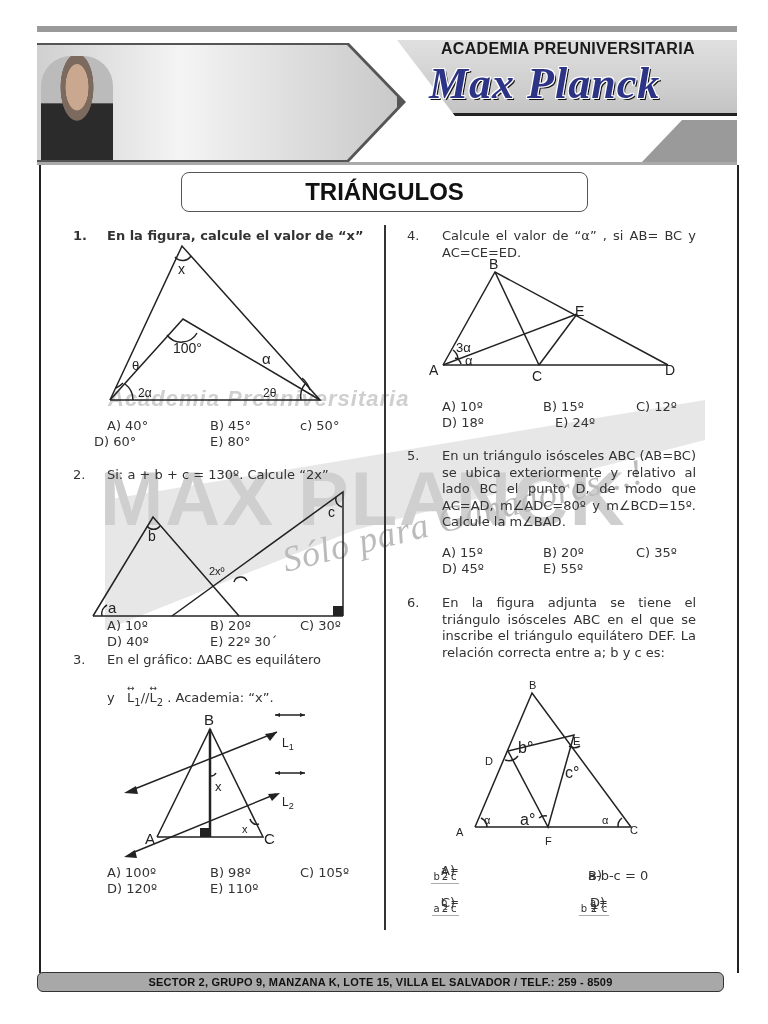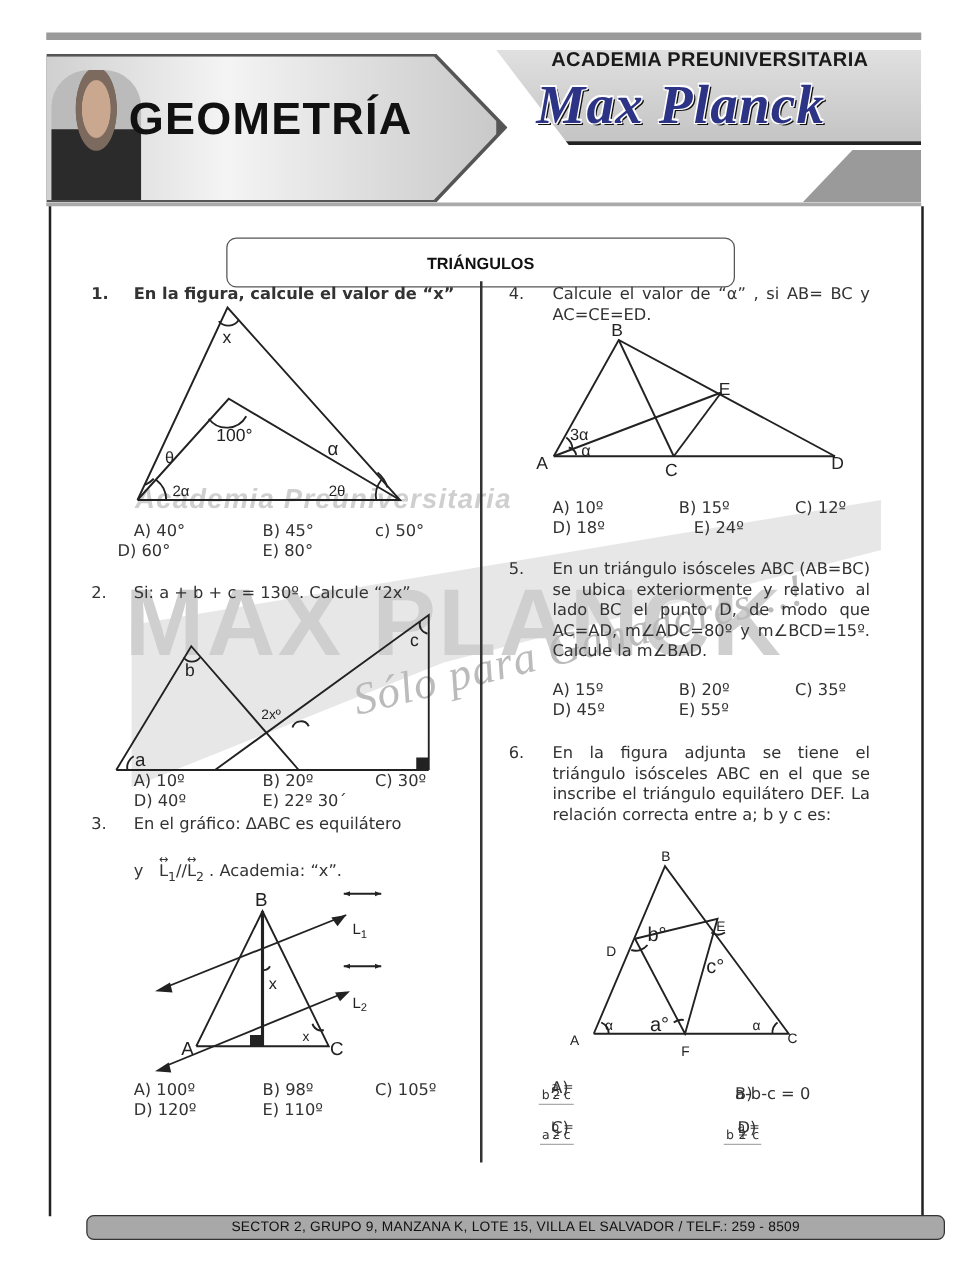--- a/index.html
+++ b/index.html
@@ -11,46 +11,45 @@
   .hdr-left-border{position:absolute;left:0;top:3px;width:370px;height:119px;background:#555;clip-path:polygon(0 0,312px 0,369px 59px,312px 119px,0 119px);}
   .portrait{position:absolute;left:4px;top:16px;width:72px;height:104px;background:radial-gradient(ellipse at 50% 30%,#c9a88f 0 22%,#7d6a5e 23% 32%,transparent 33%),linear-gradient(180deg,#bbb 0 45%,#2b2b2b 46%);border-radius:30px 30px 0 0;}
   .geo-title{position:absolute;left:66px;top:34px;font-family:"Liberation Sans",sans-serif;font-weight:bold;font-size:36px;letter-spacing:1px;color:#111;}
   .hdr-right{position:absolute;left:340px;top:0;width:360px;height:73px;background:linear-gradient(180deg,#e0e0e0,#c4c4c4);border-bottom:3px solid #222;clip-path:polygon(20px 0,100% 0,100% 100%,78px 100%);}
   .academia{position:absolute;left:404px;top:0px;font-family:"Liberation Sans",sans-serif;font-weight:bold;font-size:16px;color:#1a1a1a;letter-spacing:.3px;}
   .maxplanck{position:absolute;left:392px;top:18px;font-family:"Liberation Serif",serif;font-weight:bold;font-style:italic;font-size:44px;color:#2d3486;text-shadow:-1px -1px 0 #fff,1px -1px 0 #fff,-1px 1px 0 #fff,1px 1px 0 #fff,2px 2px 0 #111;letter-spacing:1px;}
   .area{position:absolute;left:363px;top:82px;font-family:"Liberation Sans",sans-serif;font-weight:bold;font-size:20px;color:#111;}
   .hdr-corner{position:absolute;left:605px;top:80px;width:95px;height:42px;background:#9a9a9a;clip-path:polygon(40px 0,100% 0,100% 100%,0 100%);}
   .hdr-base{position:absolute;left:0;top:122px;width:700px;height:3px;background:#aaa;}
   .frame{left:39px;top:165px;width:696px;height:808px;border-left:2px solid #222;border-right:2px solid #222;}
-  .titlebox{left:181px;top:172px;width:405px;height:38px;border:1.5px solid #555;border-radius:8px;display:flex;align-items:center;justify-content:center;font-family:"Liberation Sans",sans-serif;font-weight:bold;font-size:13px;color:#111;margin-top:18px;}
+  .titlebox{left:181px;top:172px;width:405px;height:38px;border:1.5px solid #555;border-radius:8px;display:flex;align-items:center;justify-content:center;font-family:"Liberation Sans",sans-serif;font-weight:bold;font-size:24px;color:#111;}
   .divider{left:384px;top:225px;width:2px;height:705px;background:#333;}
   .q{font-size:13px;line-height:16.5px;color:#333;}
   .qnum{width:34px;display:inline-block;}
   .opts{font-size:13px;line-height:16px;color:#333;}
   .opts span{position:absolute;white-space:nowrap;}
   .just{text-align:justify;text-align-last:left;}
   .wm1{left:108px;top:386px;font-family:"Liberation Sans",sans-serif;font-style:italic;font-weight:bold;font-size:22px;color:#cfcfcf;letter-spacing:1px;}
   .wm2{left:100px;top:455px;font-family:"Liberation Sans",sans-serif;font-weight:bold;font-size:76px;color:#cfcfcf;letter-spacing:2px;}
   .wmband{left:105px;top:400px;width:600px;height:230px;background:#d4d4d4;opacity:.55;clip-path:polygon(0 100px,600px 0,600px 40px,250px 130px,0 230px);}
   .wm3{left:278px;top:540px;font-family:"Liberation Serif",serif;font-style:italic;font-size:36px;color:#bbb;transform:rotate(-14deg);transform-origin:left top;letter-spacing:1px;}
-  .footer{left:37px;top:972px;width:685px;height:18px;background:#a8a8a8;border:1.5px solid #333;border-radius:6px;display:flex;align-items:center;justify-content:center;font-family:"Liberation Sans",sans-serif;font-weight:normal;font-size:11px;color:#111;letter-spacing:.2px;margin-left:32px;}
+  .footer{left:37px;top:972px;width:685px;height:18px;background:#a8a8a8;border:1.5px solid #333;border-radius:6px;display:flex;align-items:center;justify-content:center;font-family:"Liberation Sans",sans-serif;font-weight:bold;font-size:11px;color:#111;letter-spacing:.2px;}
   svg text{font-family:"Liberation Sans",sans-serif;}
   .frac{display:inline-flex;flex-direction:column;align-items:center;vertical-align:middle;font-size:10px;line-height:12px;margin-left:4px;}
   .frac .num{border-bottom:1px solid #aaa;padding:0 2px;}
   .small{font-size:10px;}
 </style>
 </head>
 <body>
 
 <div class="abs topbar"></div>
 <div class="abs header">
   <div class="hdr-left-border"></div>
   <div class="hdr-left"></div>
   <div class="portrait"></div>
-  <div class="geo-title">GEOMETRÍA</div>
   <div class="hdr-right"></div>
   <div class="academia">ACADEMIA PREUNIVERSITARIA</div>
   <div class="maxplanck">Max Planck</div>
   <div class="hdr-corner"></div>
   <div class="hdr-base"></div>
 </div>
 
 <div class="abs wmband"></div>
 <div class="abs wm2">MAX PLANCK</div>
 <div class="abs wm1">Academia Preuniversitaria</div>

